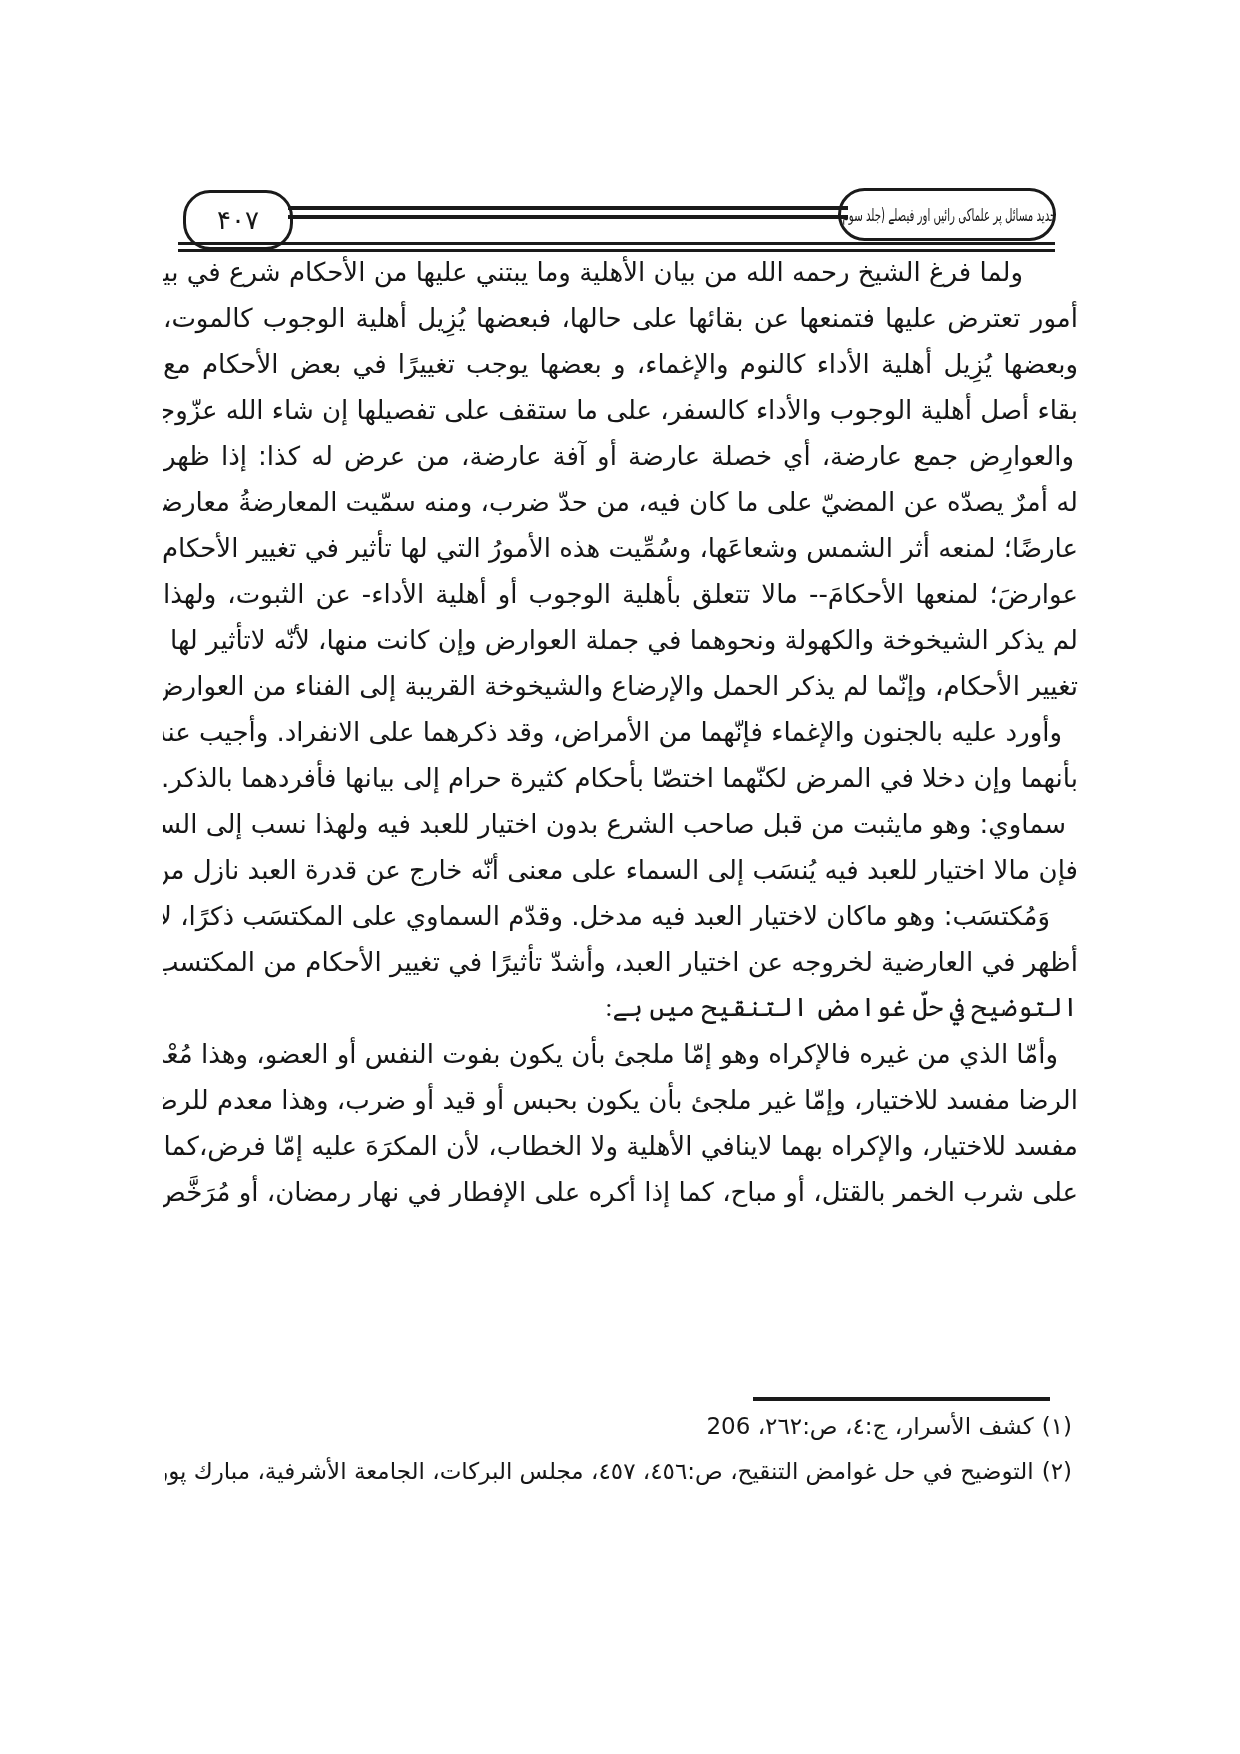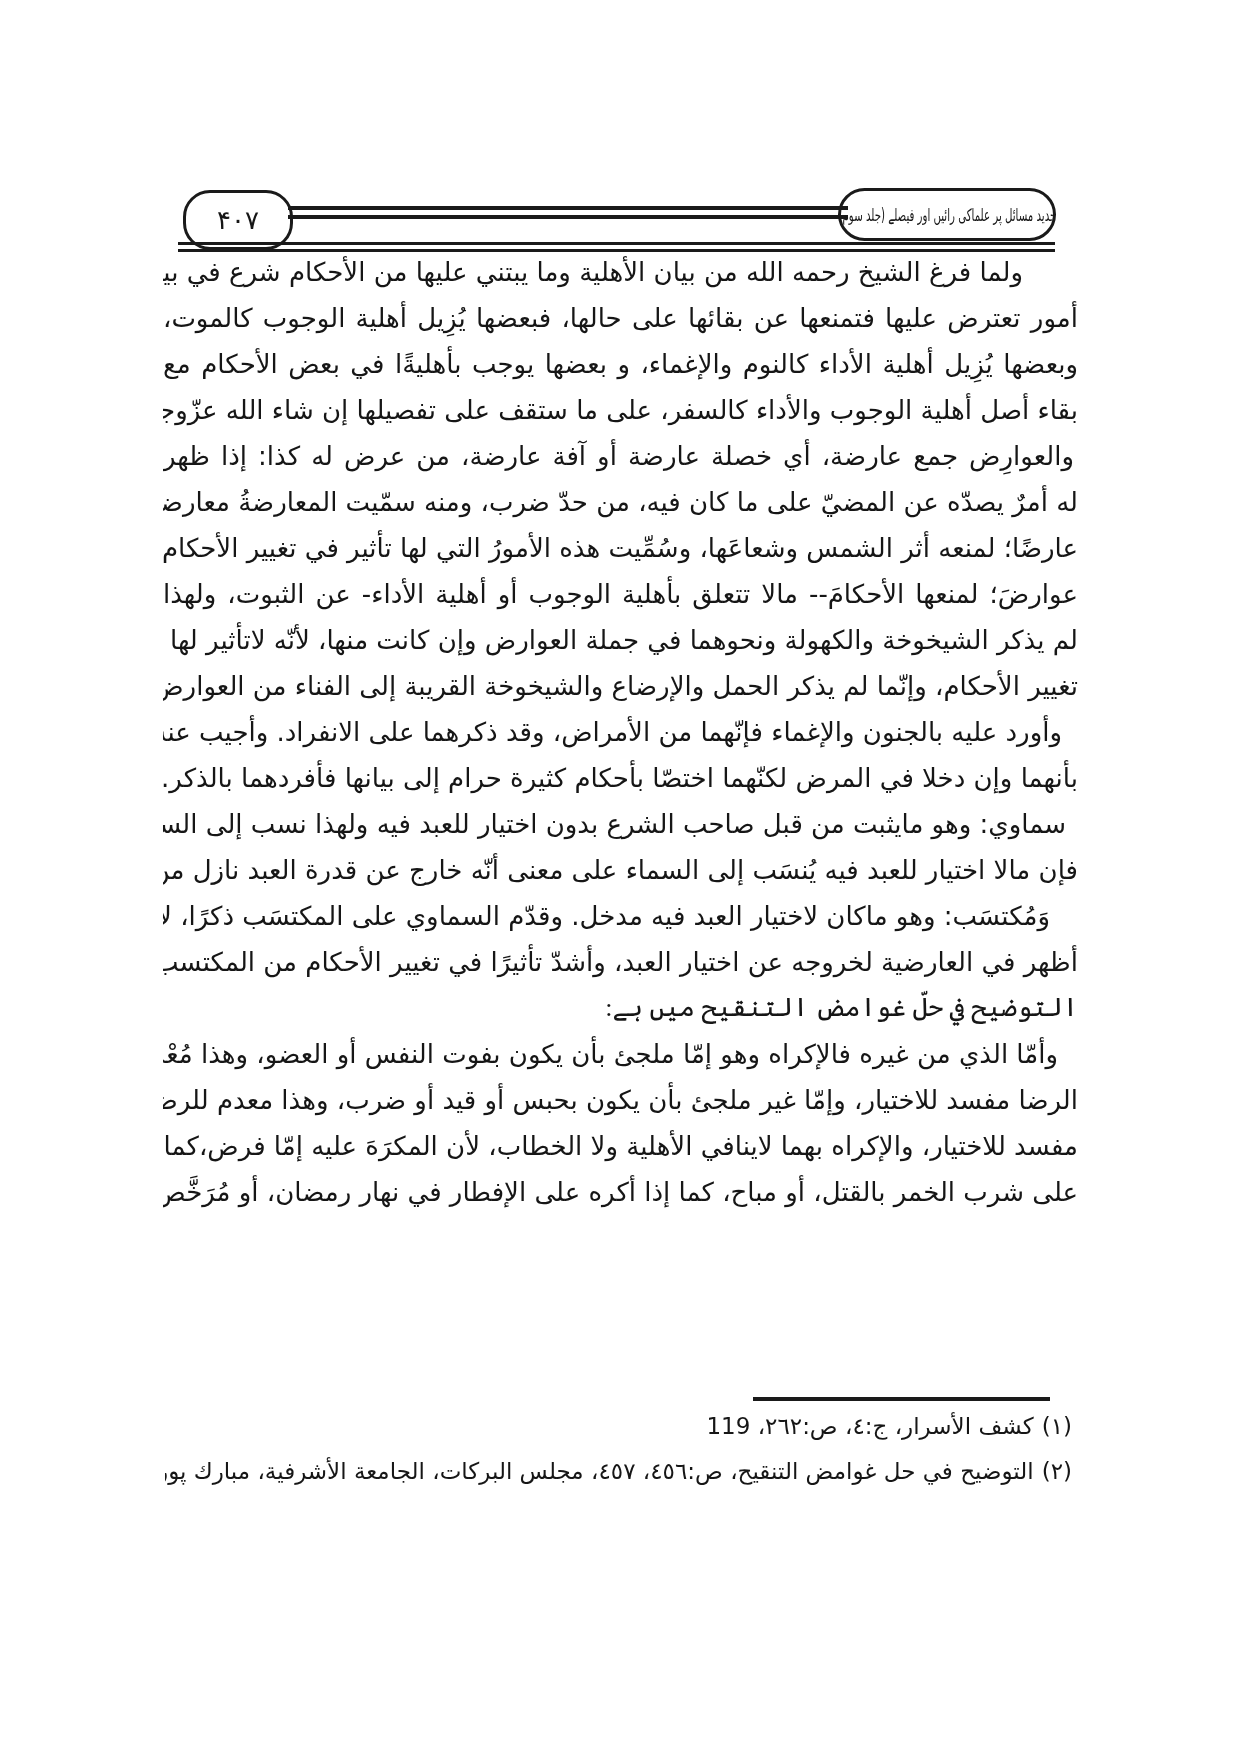--- a/index.html
+++ b/index.html
@@ -94,21 +94,21 @@
     <div class="header-connector"></div>
     <div class="title-cartouche">
       <span class="title-text" lang="ur">جدید مسائل پر علماکی رائیں اور فیصلے (جلد سوم)</span>
     </div>
     <div class="header-rule"></div>
   </div>
 
   <div class="body-text" lang="ar">
     <div class="ln fill" style="padding-right:55px">ولما فرغ الشيخ رحمه الله من بيان الأهلية وما يبتني عليها من الأحكام شرع في بيان</div>
     <div class="ln fill">أمور تعترض عليها فتمنعها عن بقائها على حالها، فبعضها يُزِيل أهلية الوجوب كالموت،</div>
-    <div class="ln fill">وبعضها يُزِيل أهلية الأداء كالنوم والإغماء، و بعضها يوجب بأهليةًا في بعض الأحكام مع</div>
+    <div class="ln fill">وبعضها يُزِيل أهلية الأداء كالنوم والإغماء، و بعضها يوجب تغييرًا في بعض الأحكام مع</div>
     <div class="ln end">بقاء أصل أهلية الوجوب والأداء كالسفر، على ما ستقف على تفصيلها إن شاء الله عزّوجل.</div>
     <div class="ln fill" style="padding-right:4px">والعوارِض جمع عارضة، أي خصلة عارضة أو آفة عارضة، من عرض له كذا: إذا ظهر</div>
     <div class="ln fill">له أمرٌ يصدّه عن المضيّ على ما كان فيه، من حدّ ضرب، ومنه سمّيت المعارضةُ معارضةً، لأنّ</div>
     <div class="ln fill">عارضًا؛ لمنعه أثر الشمس وشعاعَها، وسُمِّيت هذه الأمورُ التي لها تأثير في تغيير الأحكام</div>
     <div class="ln fill">عوارضَ؛ لمنعها الأحكامَ-- مالا تتعلق بأهلية الوجوب أو أهلية الأداء- عن الثبوت، ولهذا</div>
     <div class="ln fill">لم يذكر الشيخوخة والكهولة ونحوهما في جملة العوارض وإن كانت منها، لأنّه لاتأثير لها في</div>
     <div class="ln fill">تغيير الأحكام، وإنّما لم يذكر الحمل والإرضاع والشيخوخة القريبة إلى الفناء من العوارض</div>
     <div class="ln fill" style="padding-right:16px">وأورد عليه بالجنون والإغماء فإنّهما من الأمراض، وقد ذكرهما على الانفراد. وأجيب عنه</div>
     <div class="ln end">بأنهما وإن دخلا في المرض لكنّهما اختصّا بأحكام كثيرة حرام إلى بيانها فأفردهما بالذكر.</div>
     <div class="ln fill" style="padding-right:12px">سماوي: وهو مايثبت من قبل صاحب الشرع بدون اختيار للعبد فيه ولهذا نسب إلى السماء،</div>
@@ -121,20 +121,20 @@
     <div class="ln head">التوضيح في حلّ غوامض التنقيح میں ہے:</div>
     <div class="ln fill" style="padding-right:20px">وأمّا الذي من غيره فالإكراه وهو إمّا ملجئ بأن يكون بفوت النفس أو العضو، وهذا مُعْدِم</div>
     <div class="ln fill">الرضا مفسد للاختيار، وإمّا غير ملجئ بأن يكون بحبس أو قيد أو ضرب، وهذا معدم للرضا غير</div>
     <div class="ln fill">مفسد للاختيار، والإكراه بهما لاينافي الأهلية ولا الخطاب، لأن المكرَهَ عليه إمّا فرض،كما إذا أكره</div>
     <div class="ln fill">على شرب الخمر بالقتل، أو مباح، كما إذا أكره على الإفطار في نهار رمضان، أو مُرَخَّص، كما إذا أكره</div>
   </div>
 
   <div class="footnote-sep"></div>
   <div class="footnotes" lang="ar">
     <div class="footnote">
-      <span class="fn-marker">(١)</span><span>كشف الأسرار، ج:٤، ص:٢٦٢، 119</span>
+      <span class="fn-marker">(١)</span><span>كشف الأسرار، ج:٤، ص:٢٦٢، 206</span>
     </div>
     <div class="footnote">
       <span class="fn-marker">(٢)</span><span>التوضيح في حل غوامض التنقيح، ص:٤٥٦، ٤٥٧، مجلس البركات، الجامعة الأشرفية، مبارك پور</span>
     </div>
   </div>
 
 </div>
 
 </body></html>

